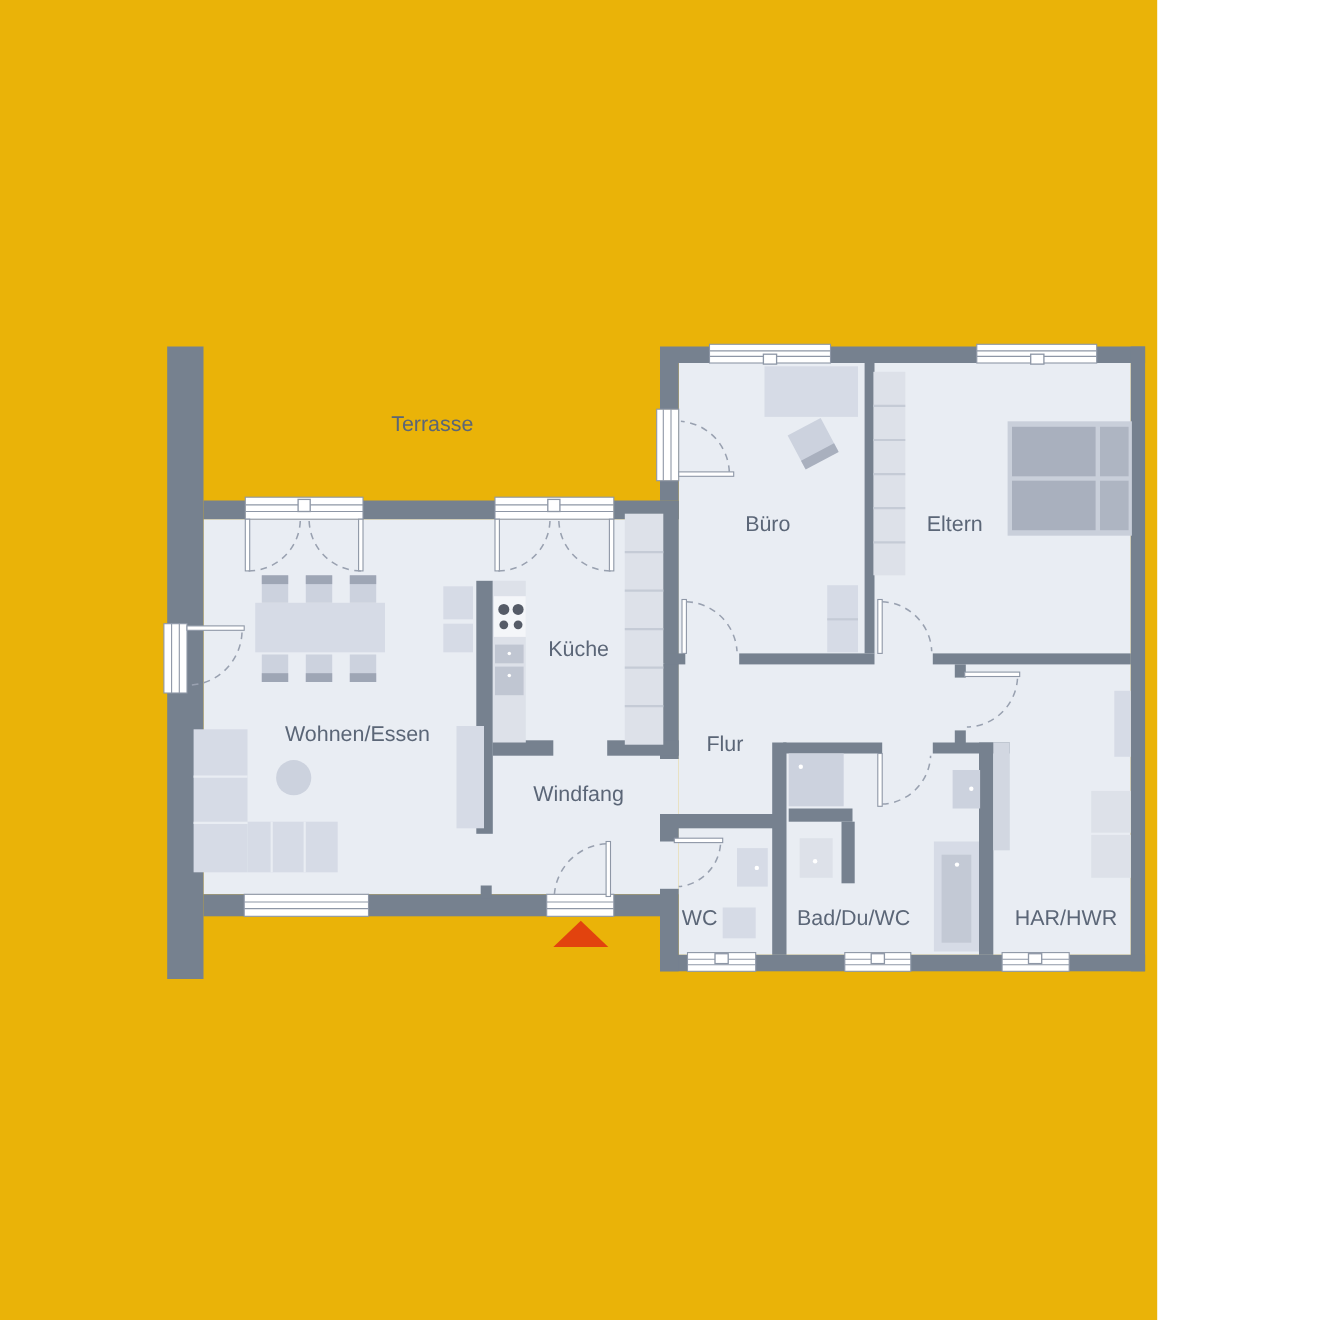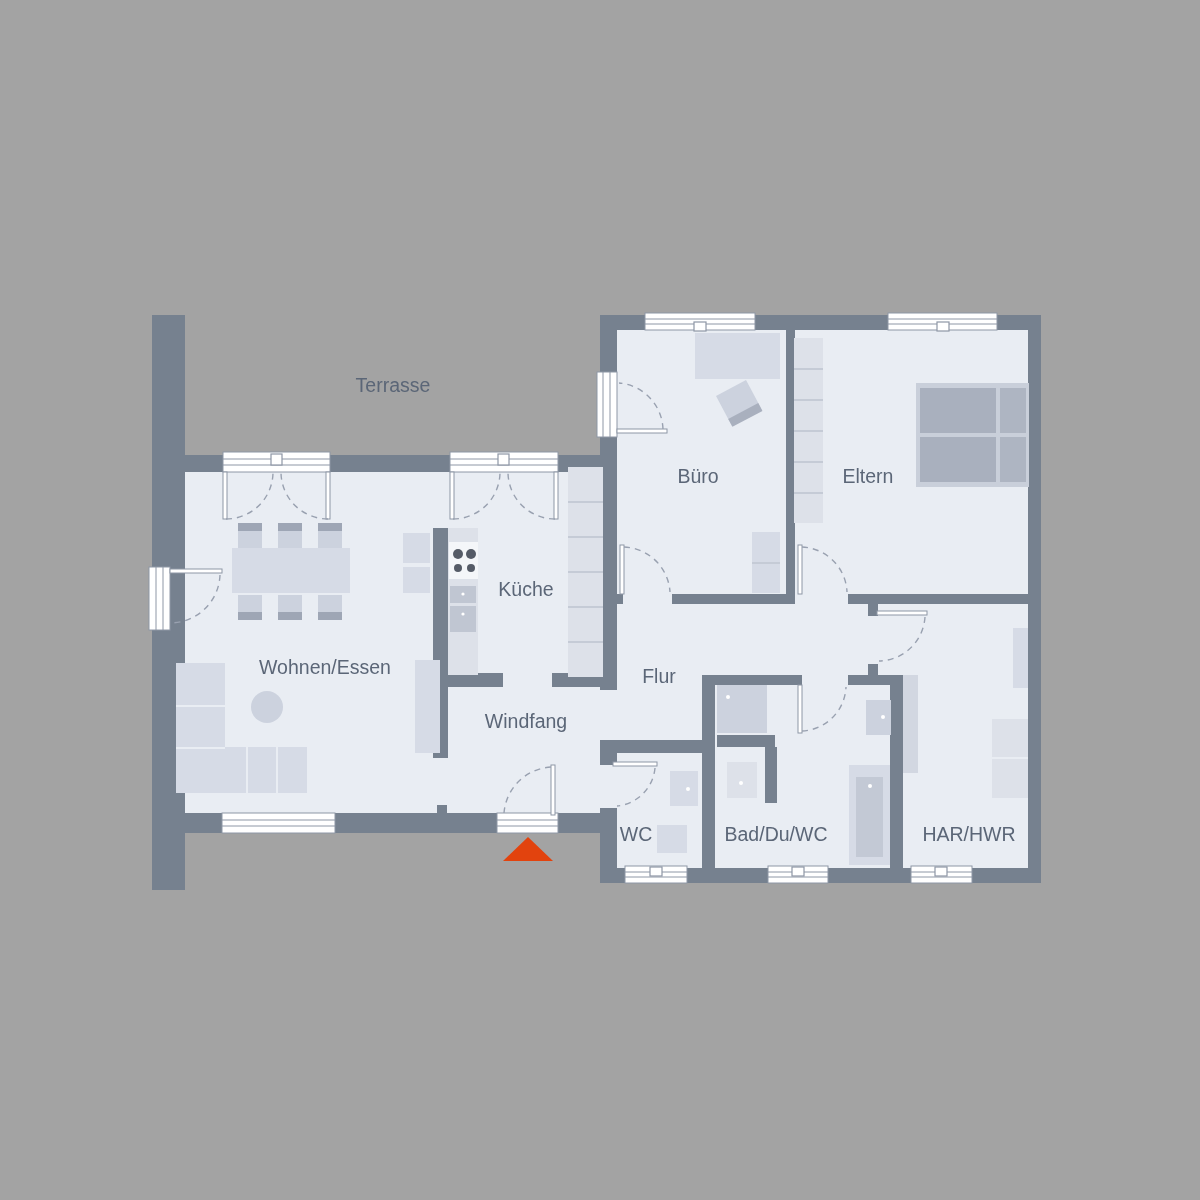--- a/index.html
+++ b/index.html
@@ -1,16 +1,16 @@
 <!DOCTYPE html>
 <html><head>
 <meta charset="utf-8">
 <style>
   html,body{margin:0;padding:0;background:#ffffff;}
-  .canvas{position:relative;width:1200px;height:1200px;background:#a3a3a3;overflow:hidden;}
+  .canvas{position:relative;width:1052px;height:1200px;background:#eab308;overflow:hidden;}
   svg{position:absolute;left:0;top:0;}
   .floor{fill:#e9edf3;}
   .wall{fill:#76818f;}
   .win{fill:#ffffff;stroke:#8e97a6;stroke-width:1;}
   .winline{stroke:#8e97a6;stroke-width:1;fill:none;}
   .winsq{fill:#ffffff;stroke:#8e97a6;stroke-width:1.2;}
   .leaf{fill:#ffffff;stroke:#8e97a6;stroke-width:1;}
   .arc{fill:none;stroke:#99a1b0;stroke-width:1.4;stroke-dasharray:6 5;}
   .fur-l{fill:#d6dbe6;}
   .fur-xl{fill:#dde1e9;}

